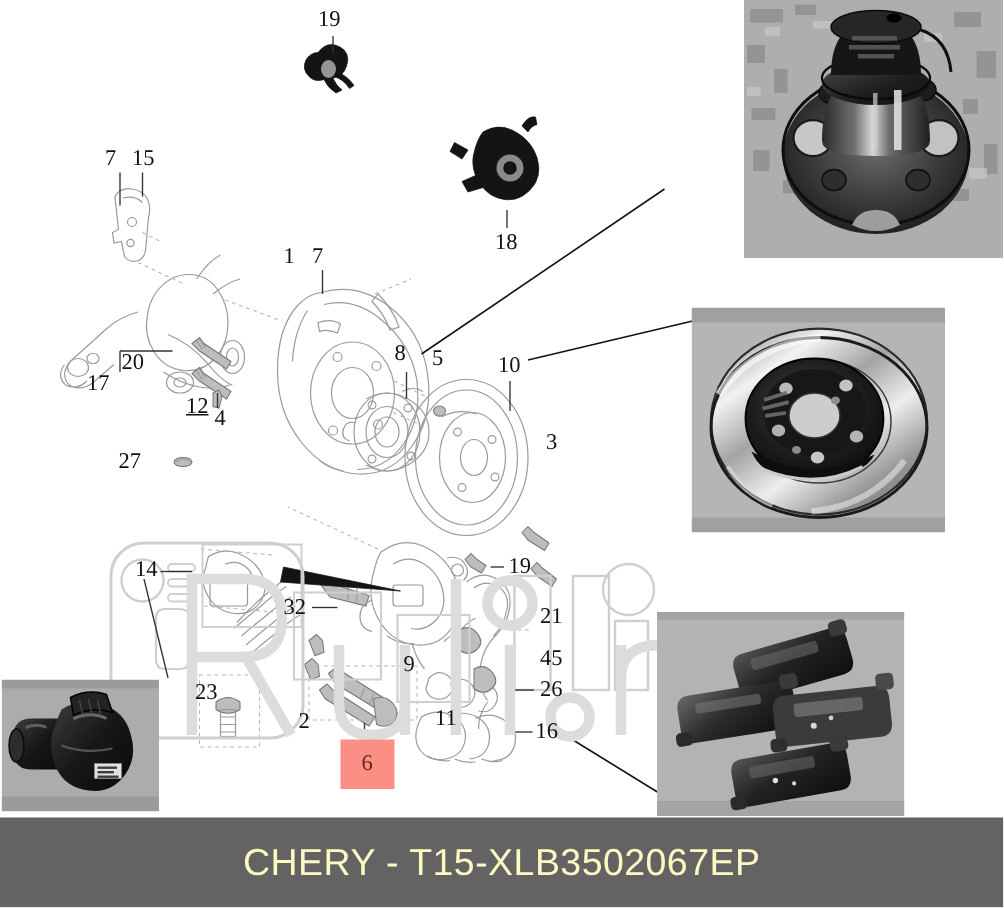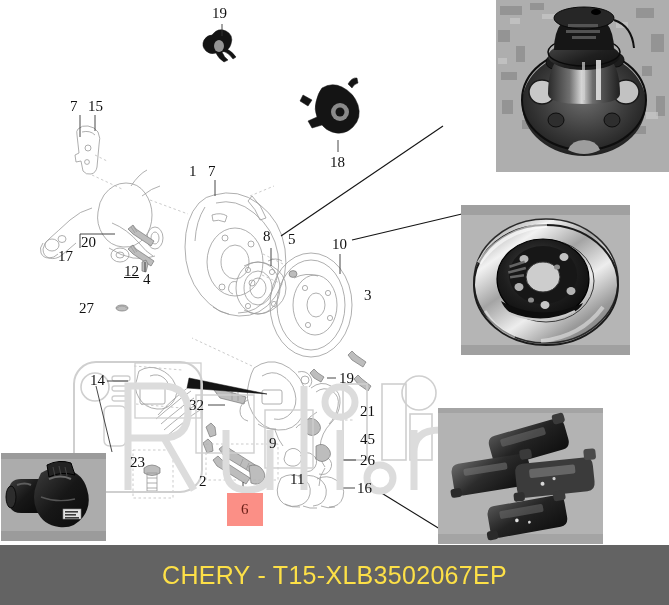--- a/index.html
+++ b/index.html
@@ -70,21 +70,21 @@
     bottom: 0;
     width: 669px;
     height: 60px;
     background: #636363;
     display: flex;
     align-items: center;
     justify-content: center;
     z-index: 10;
   }
   .footer-text {
-    color: #fde047;
+    color: #fef9c3;
     font-family: "Liberation Sans", sans-serif;
     font-size: 25px;
     letter-spacing: 0.3px;
     font-weight: 400;
   }
 </style>
 </head>
 <body>
 
 <div id="page">

